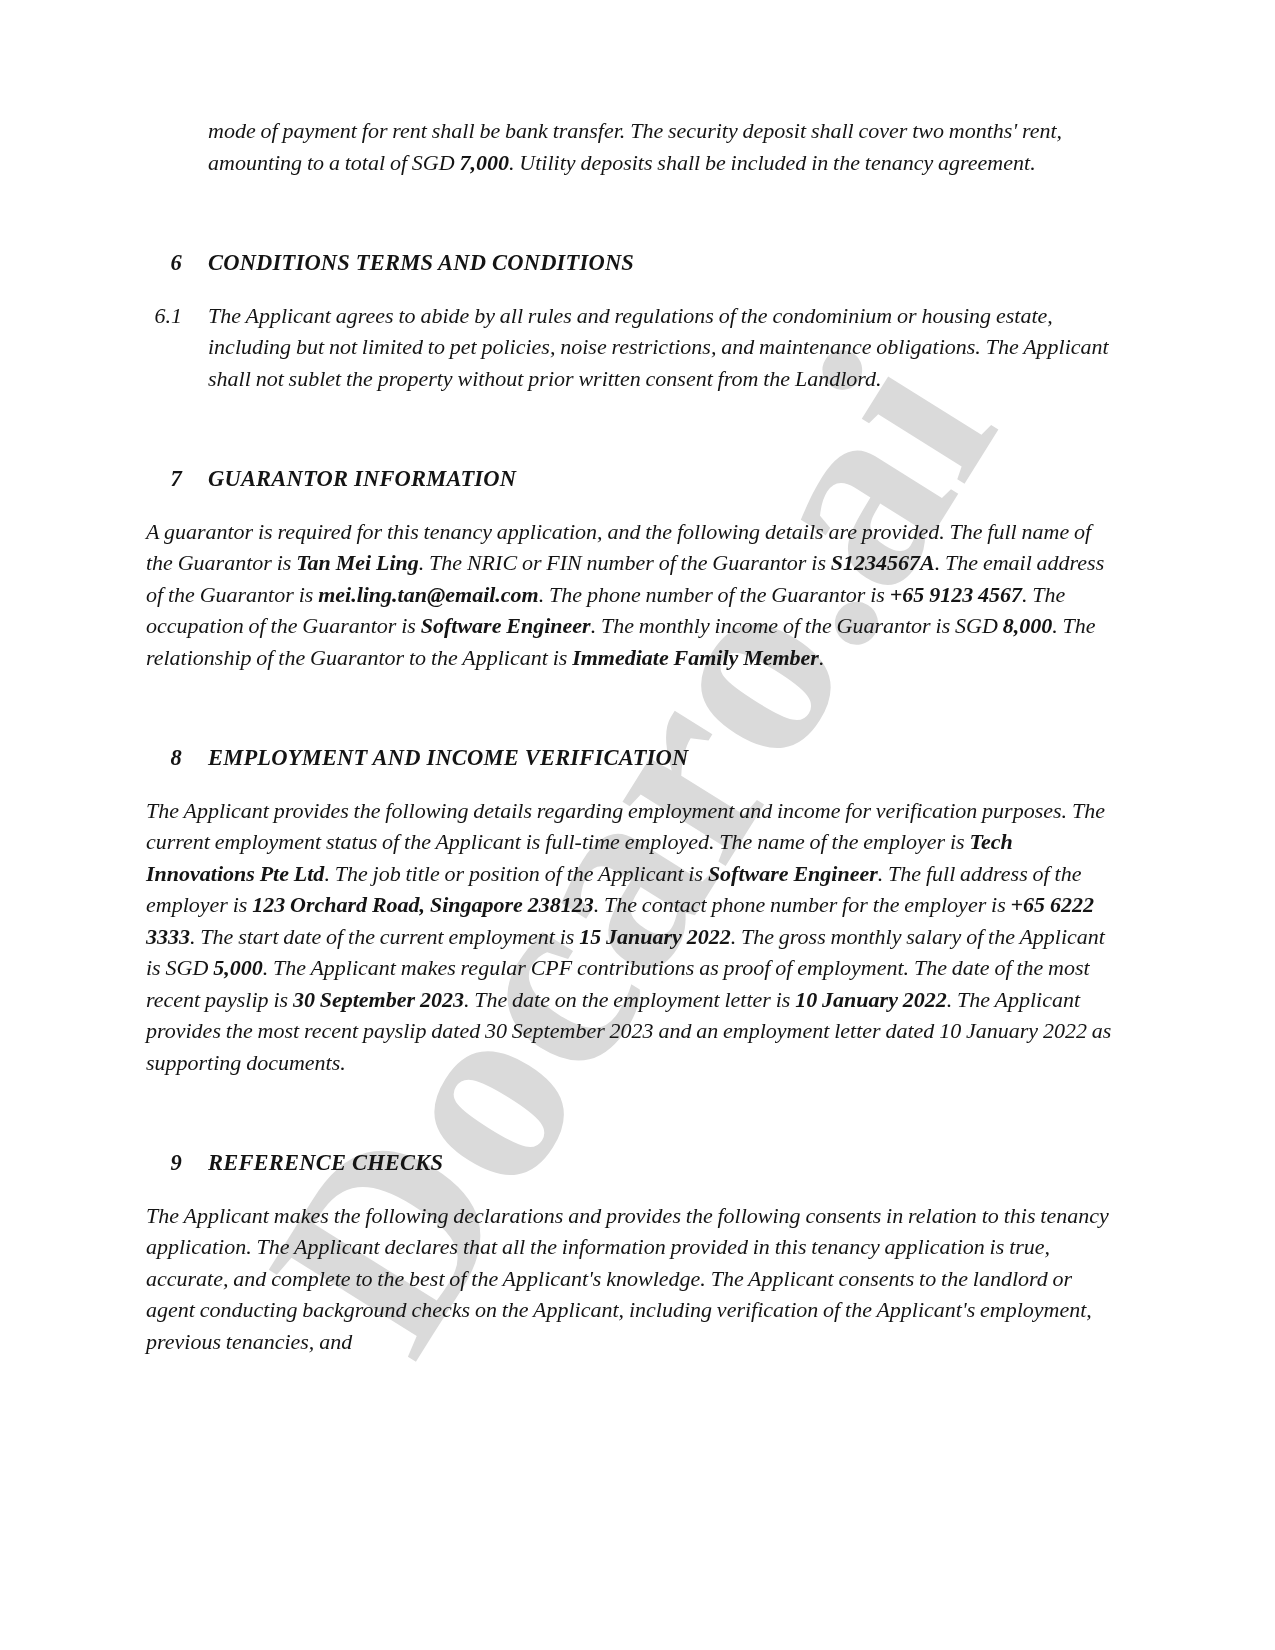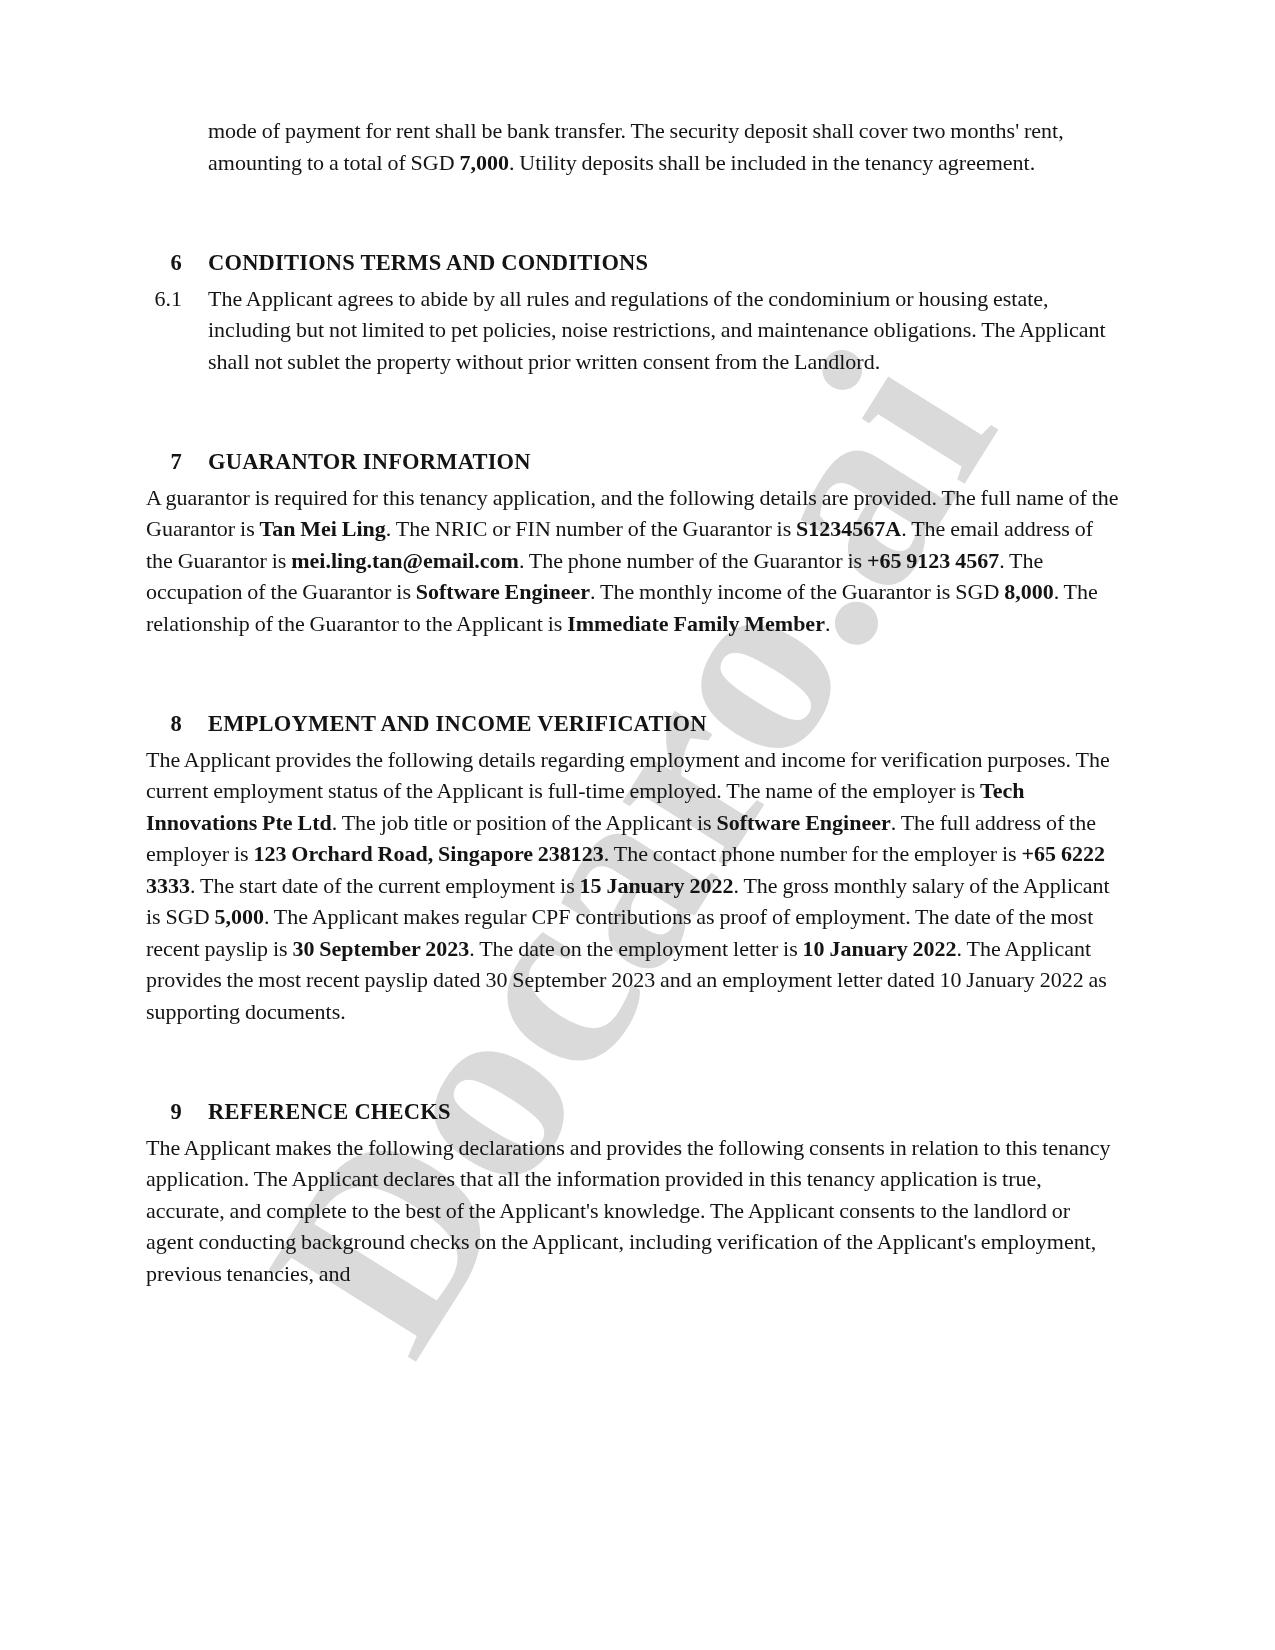--- a/index.html
+++ b/index.html
@@ -30,20 +30,21 @@
     white-space: nowrap;
     z-index: 0;
     user-select: none;
   }
   .content {
     position: relative;
     z-index: 1;
     padding: 115px 153px 40px 146px;
     box-sizing: border-box;
     width: 1275px;
+    font-style: italic;
   }
   .body-text {
     font-size: 22px;
     line-height: 31.5px;
     word-spacing: -0.03em;
     hyphens: none;
     text-align: left;
   }
   .intro {
     margin: 0 0 0 62px;
@@ -53,21 +54,21 @@
   }
   .heading {
     display: flex;
     font-weight: 700;
     font-size: 22.5px;
     line-height: 31.5px;
     letter-spacing: 0.2px;
   }
   .clause {
     display: flex;
-    margin-top: 4px;
+    margin-top: 21px;
     justify-content: space-between;
   }
   .num {
     flex: 0 0 62px;
     box-sizing: border-box;
     text-align: right;
     padding-right: 26px;
   }
   .clause .num {
     font-size: 22px;

